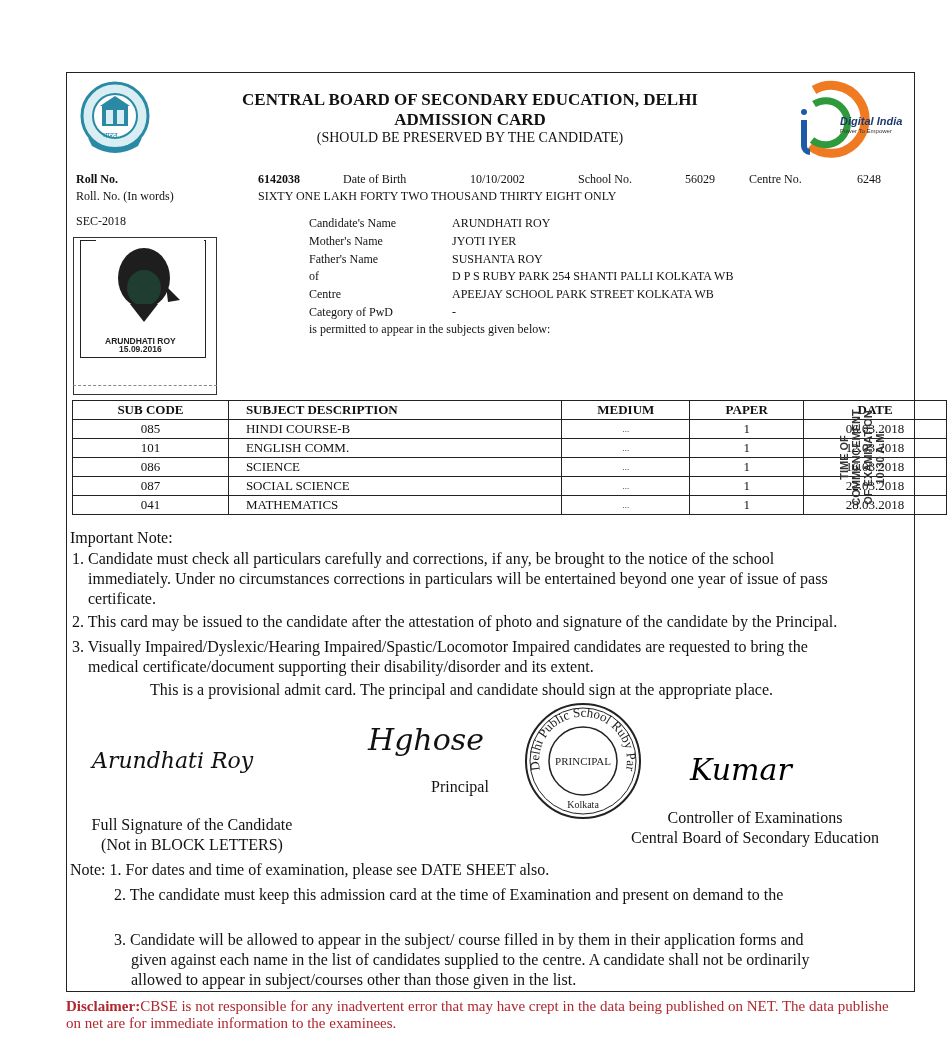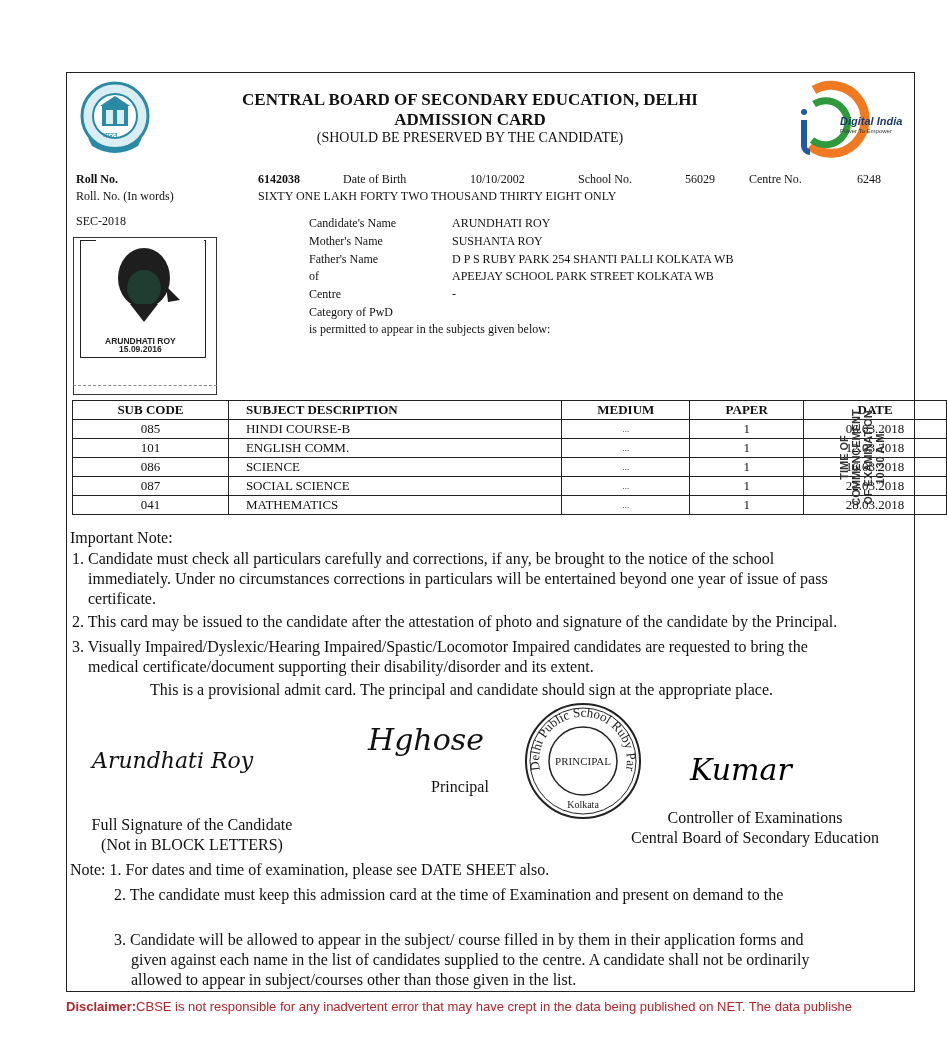--- a/index.html
+++ b/index.html
@@ -16,21 +16,21 @@
   .photo-outer { position:absolute; left:73px; top:237px; width:144px; height:158px; border:1px solid #333; box-sizing:border-box; }
   .photo-inner { position:absolute; left:80px; top:240px; width:126px; height:118px; border:1.2px solid #222; box-sizing:border-box; }
   .photo-pic { position:absolute; left:96px; top:240px; width:108px; height:115px; }
   table.subj { position:absolute; left:72px; top:400px; border-collapse:collapse; font-size:13px; }
   table.subj td, table.subj th { border:1.2px solid #222; height:18px; padding:0 17px; }
   table.subj th { font-weight:bold; font-size:13px; }
   .c { text-align:center; }
   .time-box { position:absolute; left:838px; top:405px; width:50px; height:105px; }
   .time-text { position:absolute; left:0; top:0; width:105px; height:50px; transform-origin:0 0; transform:translate(0,105px) rotate(-90deg); font-family:"Liberation Sans", sans-serif; font-size:11px; font-weight:bold; text-align:center; line-height:12px; color:#333; }
   .notes { font-size:16px; line-height:20px; }
-  .disc { position:absolute; left:66px; top:998px; width:880px; font-family:Liberation Sans, sans-serif; font-size:13px; color:#b0272d; line-height:17px; white-space:nowrap; overflow:hidden; }
+  .disc { position:absolute; left:66px; top:998px; width:880px; font-family:Liberation Serif, serif; font-size:15px; color:#b0272d; line-height:17px; white-space:nowrap; overflow:hidden; }
 </style>
 </head>
 <body>
 
 <div class="frame"></div>
 
 <svg class="logo-cbse" viewBox="0 0 78 78">
   <circle cx="39" cy="36" r="33" fill="#d8eef3" stroke="#2a8aa6" stroke-width="3"></circle>
   <circle cx="39" cy="36" r="22" fill="#ffffff" stroke="#2a8aa6" stroke-width="2"></circle>
   <rect x="26" y="26" width="26" height="20" fill="#2a8aa6"></rect>
@@ -69,20 +69,21 @@
 <div class="abs sm" style="left:309px;top:215px;line-height:17.8px;">
   <div>Candidate's Name</div>
   <div>Mother's Name</div>
   <div>Father's Name</div>
   <div>of</div>
   <div>Centre</div>
   <div>Category of PwD</div>
 </div>
 <div class="abs sm" style="left:452px;top:215px;line-height:17.8px;">
   <div>ARUNDHATI ROY</div>
+  <div>JYOTI IYER</div>
   <div>SUSHANTA ROY</div>
   <div>D P S RUBY PARK 254 SHANTI PALLI KOLKATA WB</div>
   <div>APEEJAY SCHOOL PARK STREET KOLKATA WB</div>
   <div>-</div>
 </div>
 <div class="abs sm" style="left:309px;top:322px;">is permitted to appear in the subjects given below:</div>
 
 <div class="photo-outer"></div>
 <div class="abs" style="left:73px;top:385px;width:144px;border-top:1px dashed #888;"></div>
 <div class="photo-inner"></div>
@@ -201,13 +202,14 @@
   <div>2. The candidate must keep this admission card at the time of Examination and present on demand to the</div>
 </div>
 <div class="abs notes" style="left:114px;top:930px;white-space:nowrap;">
   <div>3. Candidate will be allowed to appear in the subject/ course filled in by them in their application forms and</div>
   <div style="padding-left:17px;">given against each name in the list of candidates supplied to the centre. A candidate shall not be ordinarily</div>
   <div style="padding-left:17px;">allowed to appear in subject/courses other than those given in the list.</div>
 </div>
 
 <div class="disc">
   <div><span style="font-weight:bold;">Disclaimer:</span><span>CBSE is not responsible for any inadvertent error that may have crept in the data being published on NET. The data publishe</span></div>
+  <div>on net are for immediate information to the examinees.</div>
 </div>
 
 </body></html>

